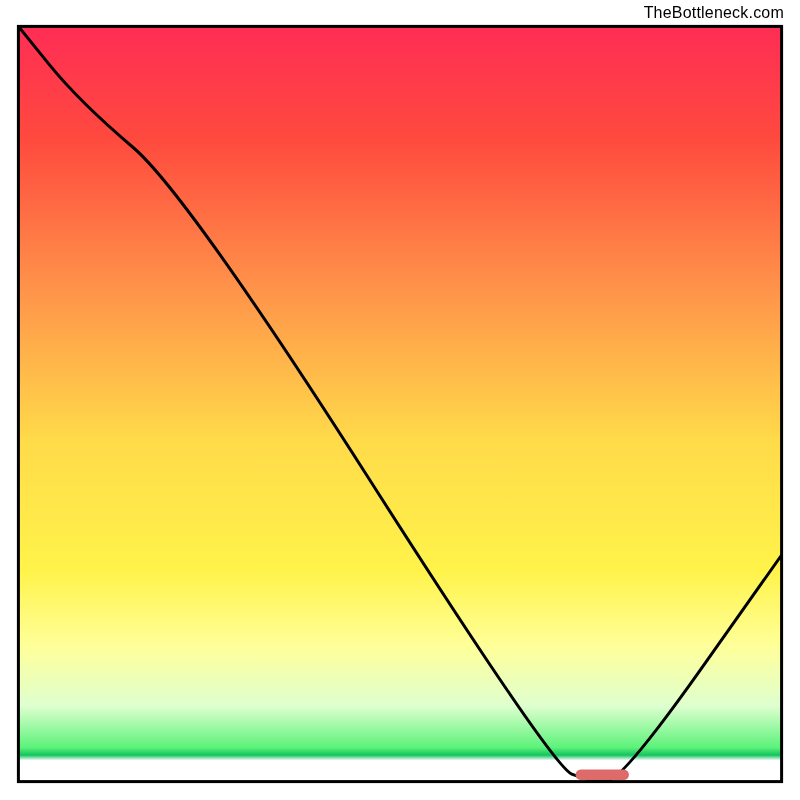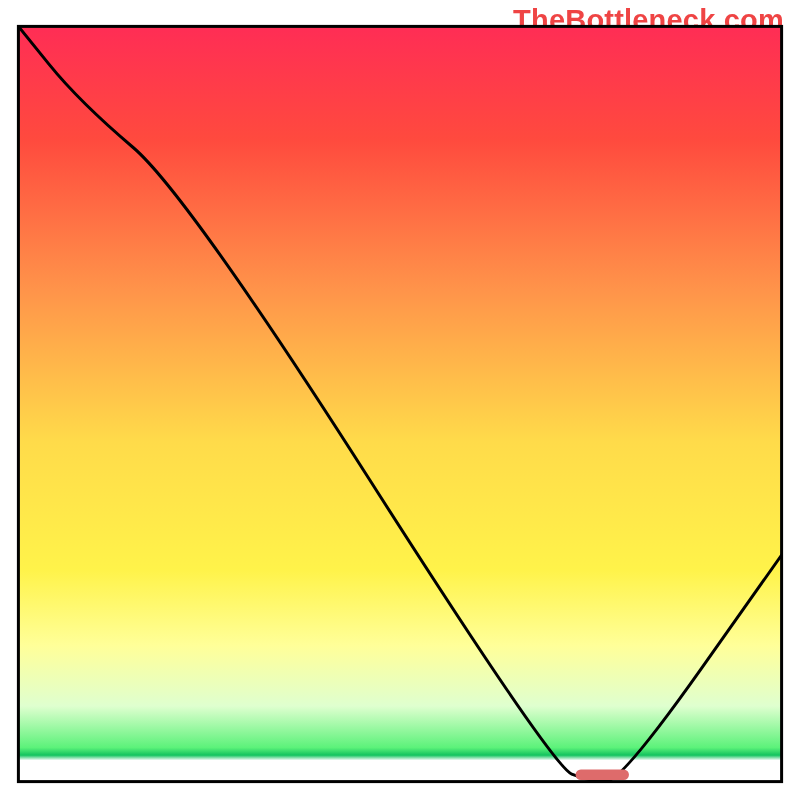--- a/index.html
+++ b/index.html
@@ -13,23 +13,23 @@
   }
   .stage {
     position: relative;
     width: 800px;
     height: 800px;
   }
   .watermark {
     position: absolute;
     top: 4px;
     right: 16px;
-    font-size: 29px;
-    font-weight: bold;
-    color: #ef4444;
+    font-size: 16px;
+    font-weight: normal;
+    color: #000000;
     letter-spacing: 0.2px;
   }
   svg.plot {
     position: absolute;
     left: 0;
     top: 0;
     width: 800px;
     height: 800px;
   }
 </style>

